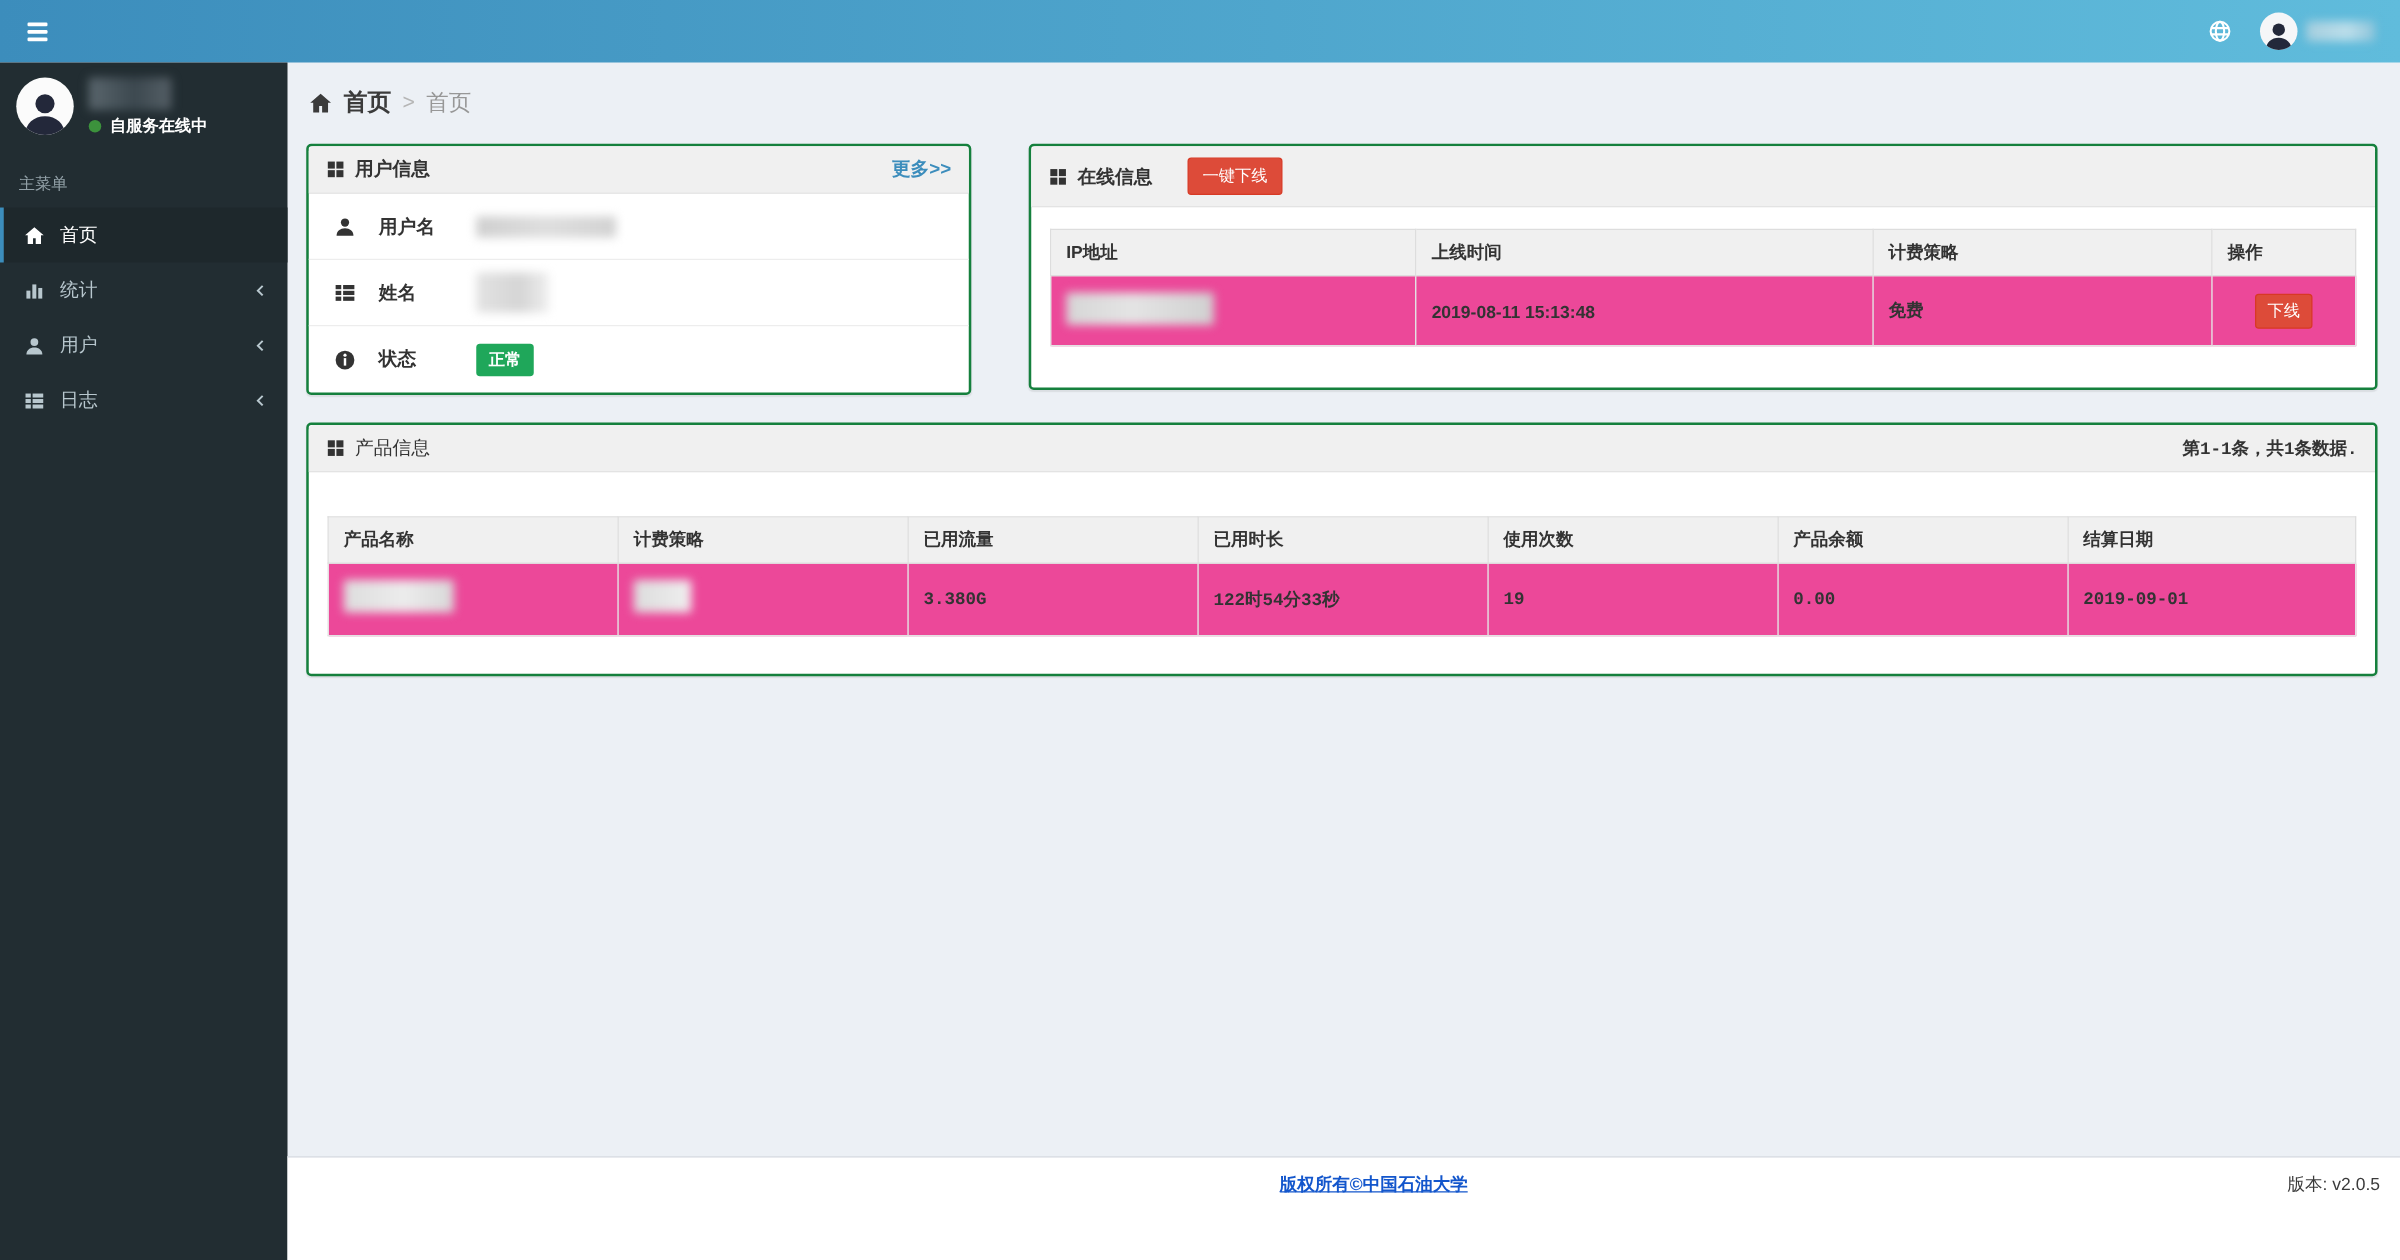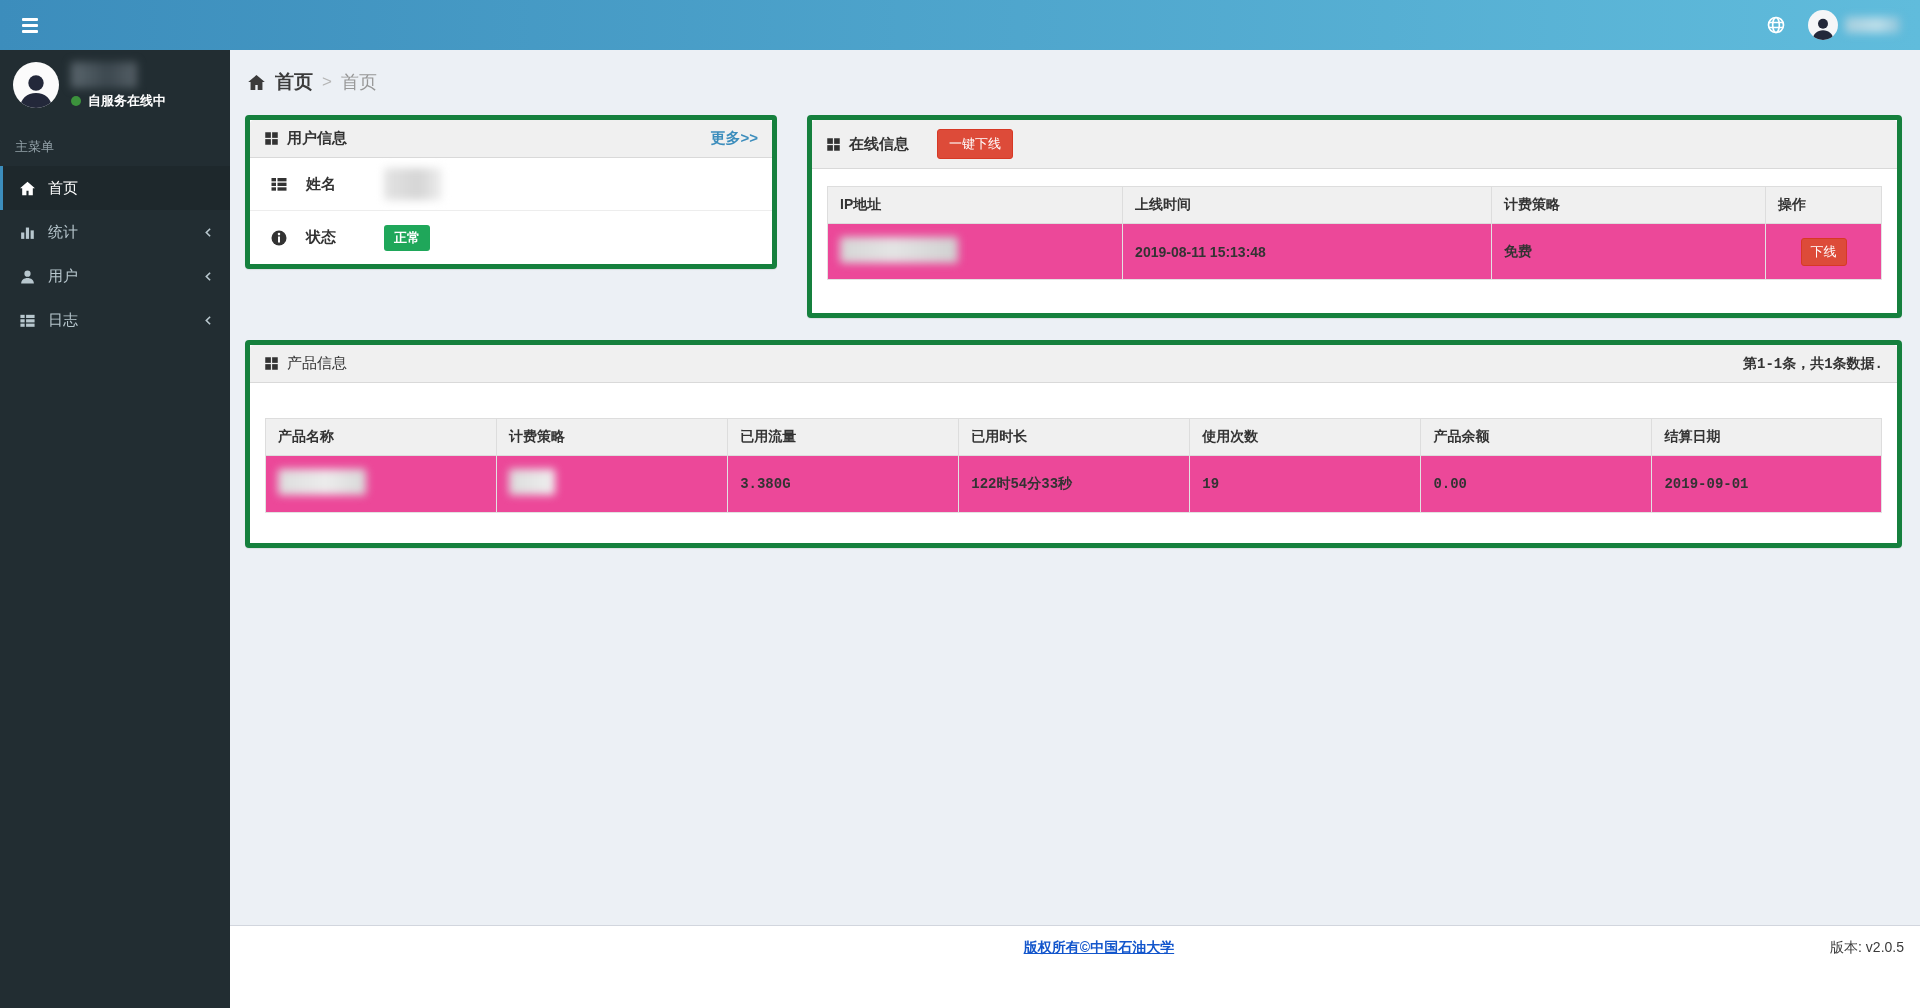--- a/index.html
+++ b/index.html
@@ -60,21 +60,21 @@
   .sidebar-menu .item.active { background: #1e282c; border-left-color: #3c8dbc; color: #fff; }
   .sidebar-menu .item .mi { width: 18px; display: flex; justify-content: center; }
   .sidebar-menu .item .chev { margin-left: auto; display: flex; }
   
   .content-wrapper { margin-left: 230px; height: 875px; background: #ecf0f5; padding: 0 18px 0 15px; }
   .breadcrumb { display: flex; align-items: center; gap: 9px; padding: 19px 2px 20px; }
   .breadcrumb .bc-root { font-size: 19px; font-weight: 600; color: #3b3b3b; cursor: pointer; }
   .breadcrumb .bc-sep { color: #b5b5b5; font-size: 17px; }
   .breadcrumb .bc-cur { font-size: 18px; color: #979797; }
   .panel {
-    background: #fff; border: 5px solid #15803d; border-radius: 4px;
+    background: #fff; border: 2px solid #15803d; border-radius: 4px;
     box-shadow: 0 1px 1px rgba(0,0,0,.08);
   }
   .panel-heading {
     background: #f0f0f0; border-bottom: 1px solid #d9d9d9;
     border-radius: 4px 4px 0 0;
     display: flex; align-items: center; padding: 9px 14px; min-height: 37px;
   }
   .panel-title { display: flex; align-items: center; gap: 8px; font-size: 15px; font-weight: bold; color: #333; }
   .panel-title.normal { font-weight: normal; font-size: 15px; }
   .top-row { display: flex; gap: 30px; align-items: flex-start; }
@@ -86,21 +86,21 @@
   }
   .info-row:last-child { border-bottom: none; }
   .info-row .ri { width: 20px; display: flex; }
   .info-row .ri-label { font-size: 15px; font-weight: bold; color: #333; margin-left: 16px; width: 78px; }
   .more-link { margin-left: auto; color: #3c8dbc; font-size: 15px; font-weight: 600; text-decoration: none; cursor: pointer; }
   .badge-success {
     background: #1fa75a; color: #fff; font-size: 13px; font-weight: bold;
     padding: 4px 10px; border-radius: 3px;
   }
   
-  .panel-online { flex: 1; }
+  .panel-online { flex: 1; margin-left: 16px; }
   .panel-online .panel-heading { min-height: 44px; }
   .btn-danger {
     background: #dd4b39; border: 1px solid #d73925; color: #fff;
     border-radius: 3px; font-size: 13px; cursor: pointer;
     font-family: inherit;
   }
   .btn-offline-all { margin-left: 28px; padding: 5px 11px; }
   .btn-offline { padding: 4px 9px; }
   .panel-body-table { padding: 17px 15px 33px; }
   table.data-table { width: 100%; border-collapse: collapse; border: 1px solid #ddd; }
@@ -258,20 +258,30 @@
             <svg viewBox="0 0 24 24" width="15" height="15" fill="#333">
               <rect x="2" y="2" width="9" height="9"></rect>
                 <rect x="13" y="2" width="9" height="9"></rect>
               <rect x="2" y="13" width="9" height="9"></rect>
                 <rect x="13" y="13" width="9" height="9"></rect>
             </svg>
           </span>
           <span>用户信息</span>
         </span>
         <a class="more-link">更多&gt;&gt;</a>
+      </div>
+      <div class="info-row">
+        <span class="ri ic">
+          <svg viewBox="0 0 24 24" width="18" height="18" fill="#333">
+            <circle cx="12" cy="8" r="4.4"></circle>
+              <path d="M3 22c0-5 3.9-8 9-8s9 3 9 8z"></path>
+          </svg>
+        </span>
+        <span class="ri-label">用户名</span>
+        <span class="blur blur-username"></span>
       </div>
       <div class="info-row">
         <span class="ri ic">
           <svg viewBox="0 0 24 24" width="18" height="18" fill="#333">
             <rect x="2" y="4" width="6" height="4.5"></rect>
               <rect x="10" y="4" width="12" height="4.5"></rect>
             <rect x="2" y="10.2" width="6" height="4.5"></rect>
               <rect x="10" y="10.2" width="12" height="4.5"></rect>
             <rect x="2" y="16.4" width="6" height="4.5"></rect>
               <rect x="10" y="16.4" width="12" height="4.5"></rect>

